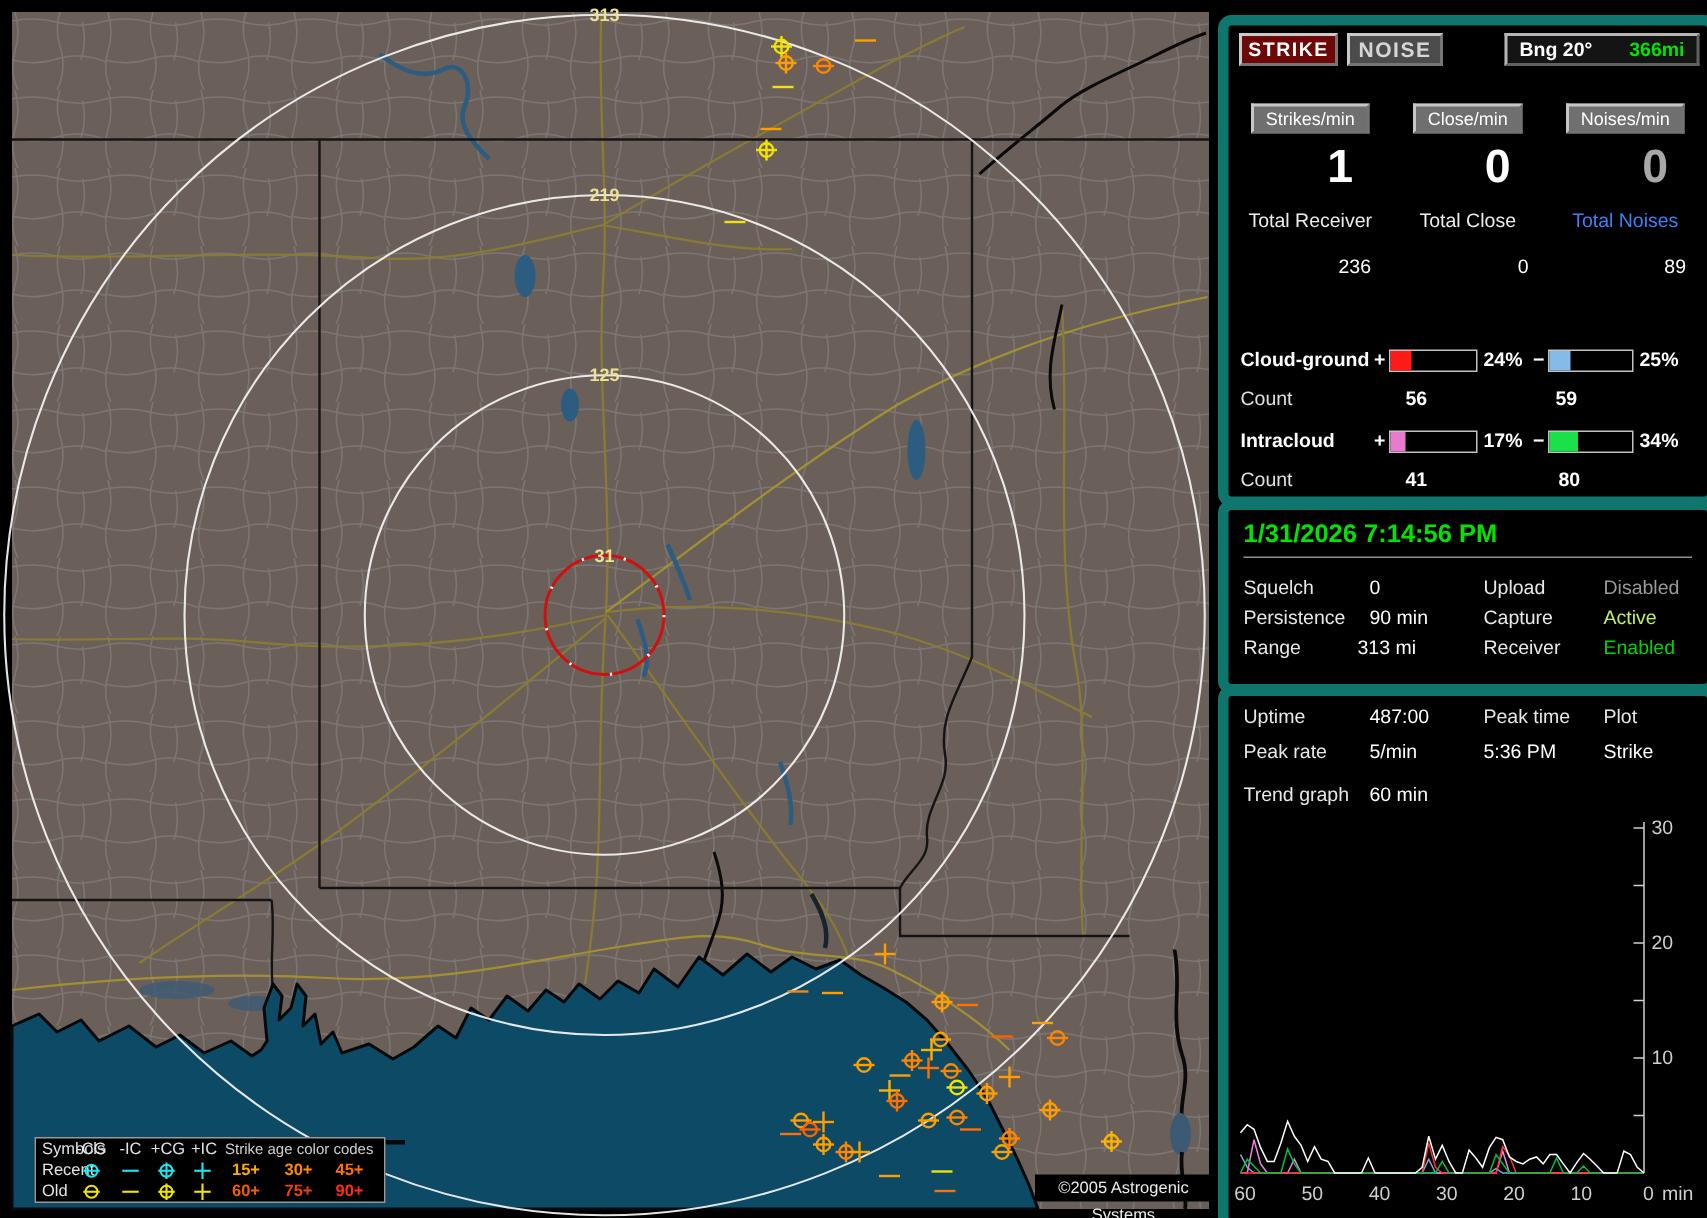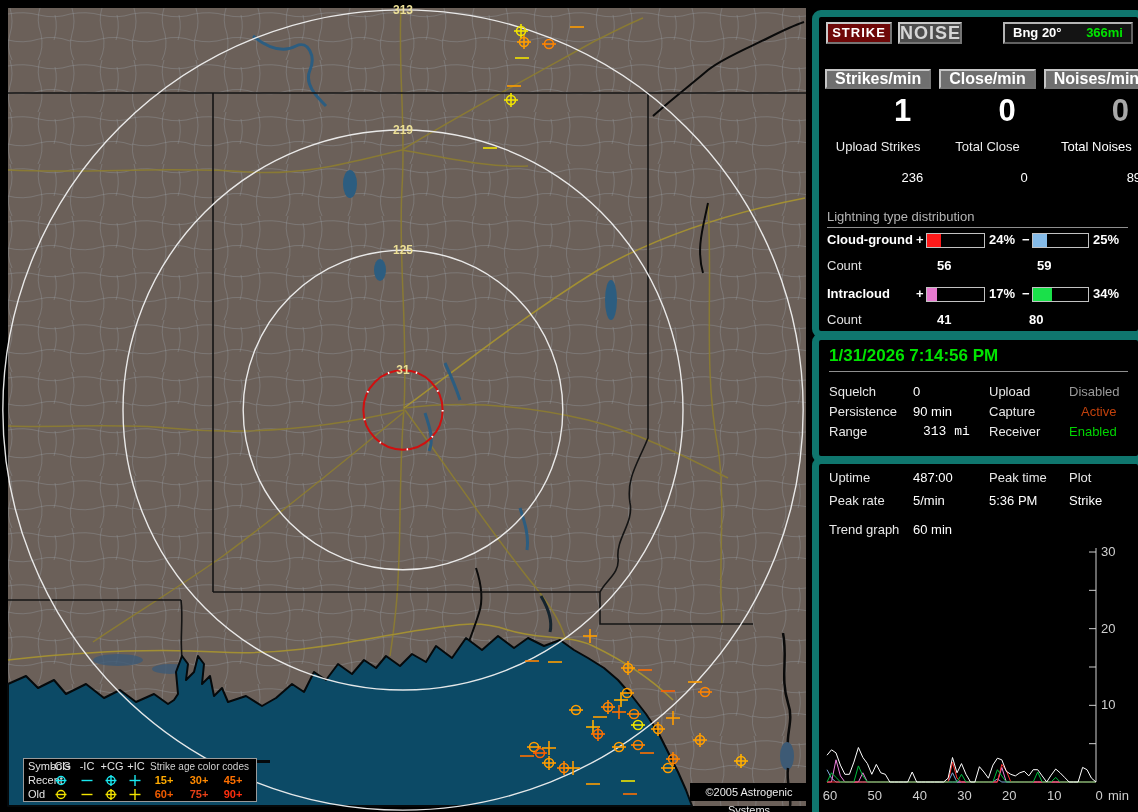--- a/index.html
+++ b/index.html
@@ -18,30 +18,30 @@
   
   .box{position:absolute;left:812px;width:319px;background:#000;border:7px solid #0f766e;border-radius:9px;}
   #box-top{top:10px;height:314px;}
   #box-status{top:333px;height:116px;}
   #box-session{top:457px;height:349px;}
   .abs{position:absolute;white-space:nowrap;}
   .btn3d{border:2px outset #c9c9c9;font-weight:bold;text-align:center;cursor:default;}
   #strike-btn{left:7px;top:5px;width:62px;height:18px;background:#6e0808;color:#fff;
               font-size:13px;line-height:18px;letter-spacing:1px;}
   #noise-btn{left:79px;top:5px;width:60px;height:18px;background:#4c4c4c;color:#d6d6d6;
-             font-size:18px;line-height:18px;letter-spacing:1px;}
+             font-size:14px;line-height:18px;letter-spacing:1px;}
   #bng{left:184px;top:5px;width:126px;height:18px;background:#141414;border:2px outset #b5b5b5;
        font-size:13px;line-height:18px;font-weight:bold;}
   #bng .lab{position:absolute;left:8px;color:#fff;}
   #bng .val{position:absolute;right:8px;color:#00e400;}
   .rate-grid{position:absolute;left:6px;top:52px;width:307px;display:grid;
              grid-template-columns:1fr 1fr 1fr;column-gap:8px;}
   .rate-col{position:relative;text-align:center;}
   .rate-btn{display:inline-block;background:#6f6f6f;color:#fff;border:2px outset #c6c6c6;
-            font-size:16px;line-height:14px;padding:1px 8px;font-weight:bold;}
+            font-size:12px;line-height:14px;padding:1px 8px;font-weight:normal;}
   .rate-num{margin-top:4px;text-align:right;padding-right:20px;color:#fff;
             font-size:31px;font-weight:bold;line-height:36px;}
   .tot-lab{margin-top:10px;font-size:13px;color:#ececec;}
   .tot-val{margin-top:16px;text-align:right;padding-right:8px;font-size:13px;color:#fff;}
   #dist-title{left:8px;top:192px;width:301px;font-size:13px;color:#b4b4b4;
               border-bottom:1px solid #8f8f8f;padding-bottom:3px;}
   .drow{left:0;width:319px;height:18px;}
   .drow .dl{position:absolute;left:8px;font-size:13px;font-weight:bold;color:#fff;}
   .drow .sgn{position:absolute;font-size:13px;font-weight:bold;color:#fff;}
   .bar{position:absolute;top:1px;width:57px;height:13px;background:#000;border:1px solid #c2c2c2;}
@@ -386,38 +386,37 @@
   <div class="abs btn3d" id="noise-btn">NOISE</div>
   <div class="abs" id="bng">
     <span class="lab">Bng 20°</span>
     <span class="val">366mi</span>
   </div>
 
   <div class="rate-grid">
     <div class="rate-col">
       <span class="rate-btn">Strikes/min</span>
       <div class="rate-num" style="color: rgb(255, 255, 255);">1</div>
-      <div class="tot-lab" style="color: rgb(236, 236, 236);">Upload Strikes</div>
+      <div class="tot-lab" style="color: rgb(236, 236, 236);">Total Receiver</div>
       <div class="tot-val">236</div>
     </div>
     <div class="rate-col">
       <span class="rate-btn">Close/min</span>
       <div class="rate-num" style="color: rgb(255, 255, 255);">0</div>
       <div class="tot-lab" style="color: rgb(236, 236, 236);">Total Close</div>
       <div class="tot-val">0</div>
     </div>
     <div class="rate-col">
       <span class="rate-btn">Noises/min</span>
       <div class="rate-num" style="color: rgb(168, 168, 168);">0</div>
-      <div class="tot-lab" style="color: #ffffff;">Total Noises</div>
+      <div class="tot-lab" style="color: #3b82f6;">Total Noises</div>
       <div class="tot-val">89</div>
     </div>
   </div>
 
-  <div class="abs" id="dist-title">Lightning type distribution</div>
 
   <div class="abs drow" style="top:215px;">
     <span class="dl">Cloud-ground</span>
     <span class="sgn" style="left:97px;">+</span>
     <span class="bar" style="left:107px;">
         <i style="width: 24%; background: rgb(255, 26, 26);"></i>
       </span>
     <span class="pct" style="left:170px;">24%</span>
     <span class="sgn" style="left:203px;">−</span>
     <span class="bar" style="left:213px;width:55px;">
@@ -440,36 +439,36 @@
     <span class="pct" style="left:170px;">17%</span>
     <span class="sgn" style="left:203px;">−</span>
     <span class="bar" style="left:213px;width:55px;">
         <i style="width: 34%; background: rgb(26, 224, 74);"></i>
       </span>
     <span class="pct" style="left:274px;">34%</span>
   </div>
   <div class="abs drow crow" style="top:295px;">
     <span class="dl" style="position:absolute;left:8px;">Count</span>
     <span class="cv" style="left:118px;">41</span>
-    <span class="cv" style="left:210px;">80</span>
+    <span class="cv" style="left:220px;">80</span>
   </div>
 </div>
 
 <div class="box" id="box-status">
   <div class="abs" id="datetime">1/31/2026 7:14:56 PM</div>
   <span class="abs kv" style="left:10px;top:44px;">Squelch</span>
   <span class="abs kval" style="left: 94px; top: 44px; color: rgb(255, 255, 255);">0</span>
   <span class="abs kv" style="left:10px;top:64px;">Persistence</span>
   <span class="abs kval" style="left: 94px; top: 64px; color: rgb(255, 255, 255);">90 min</span>
   <span class="abs kv" style="left:10px;top:84px;">Range</span>
-  <span class="abs kval" style="left: 104px; top: 84px; color: rgb(255, 255, 255); font-family: Liberation Mono, monospace;">313 mi</span>
+  <span class="abs kval" style="left: 86px; top: 84px; color: rgb(255, 255, 255);">313 mi</span>
   <span class="abs kv" style="left:170px;top:44px;">Upload</span>
   <span class="abs kval" style="left: 250px; top: 44px; color: rgb(154, 154, 154);">Disabled</span>
   <span class="abs kv" style="left:170px;top:64px;">Capture</span>
-  <span class="abs kval" style="left: 250px; top: 64px; color: #c2410c; margin-left: 12px;">Active</span>
+  <span class="abs kval" style="left: 250px; top: 64px; color: #bef264;">Active</span>
   <span class="abs kv" style="left:170px;top:84px;">Receiver</span>
   <span class="abs kval" style="left: 250px; top: 84px; color: rgb(0, 212, 0);">Enabled</span>
 </div>
 
 <div class="box" id="box-session">
   <span class="abs kv" style="left:10px;top:6px;">Uptime</span>
   <span class="abs kval" style="left:94px;top:6px;">487:00</span>
   <span class="abs kv" style="left:170px;top:6px;">Peak time</span>
   <span class="abs kv" style="left:250px;top:6px;">Plot</span>
   <span class="abs kv" style="left:10px;top:29px;">Peak rate</span>

